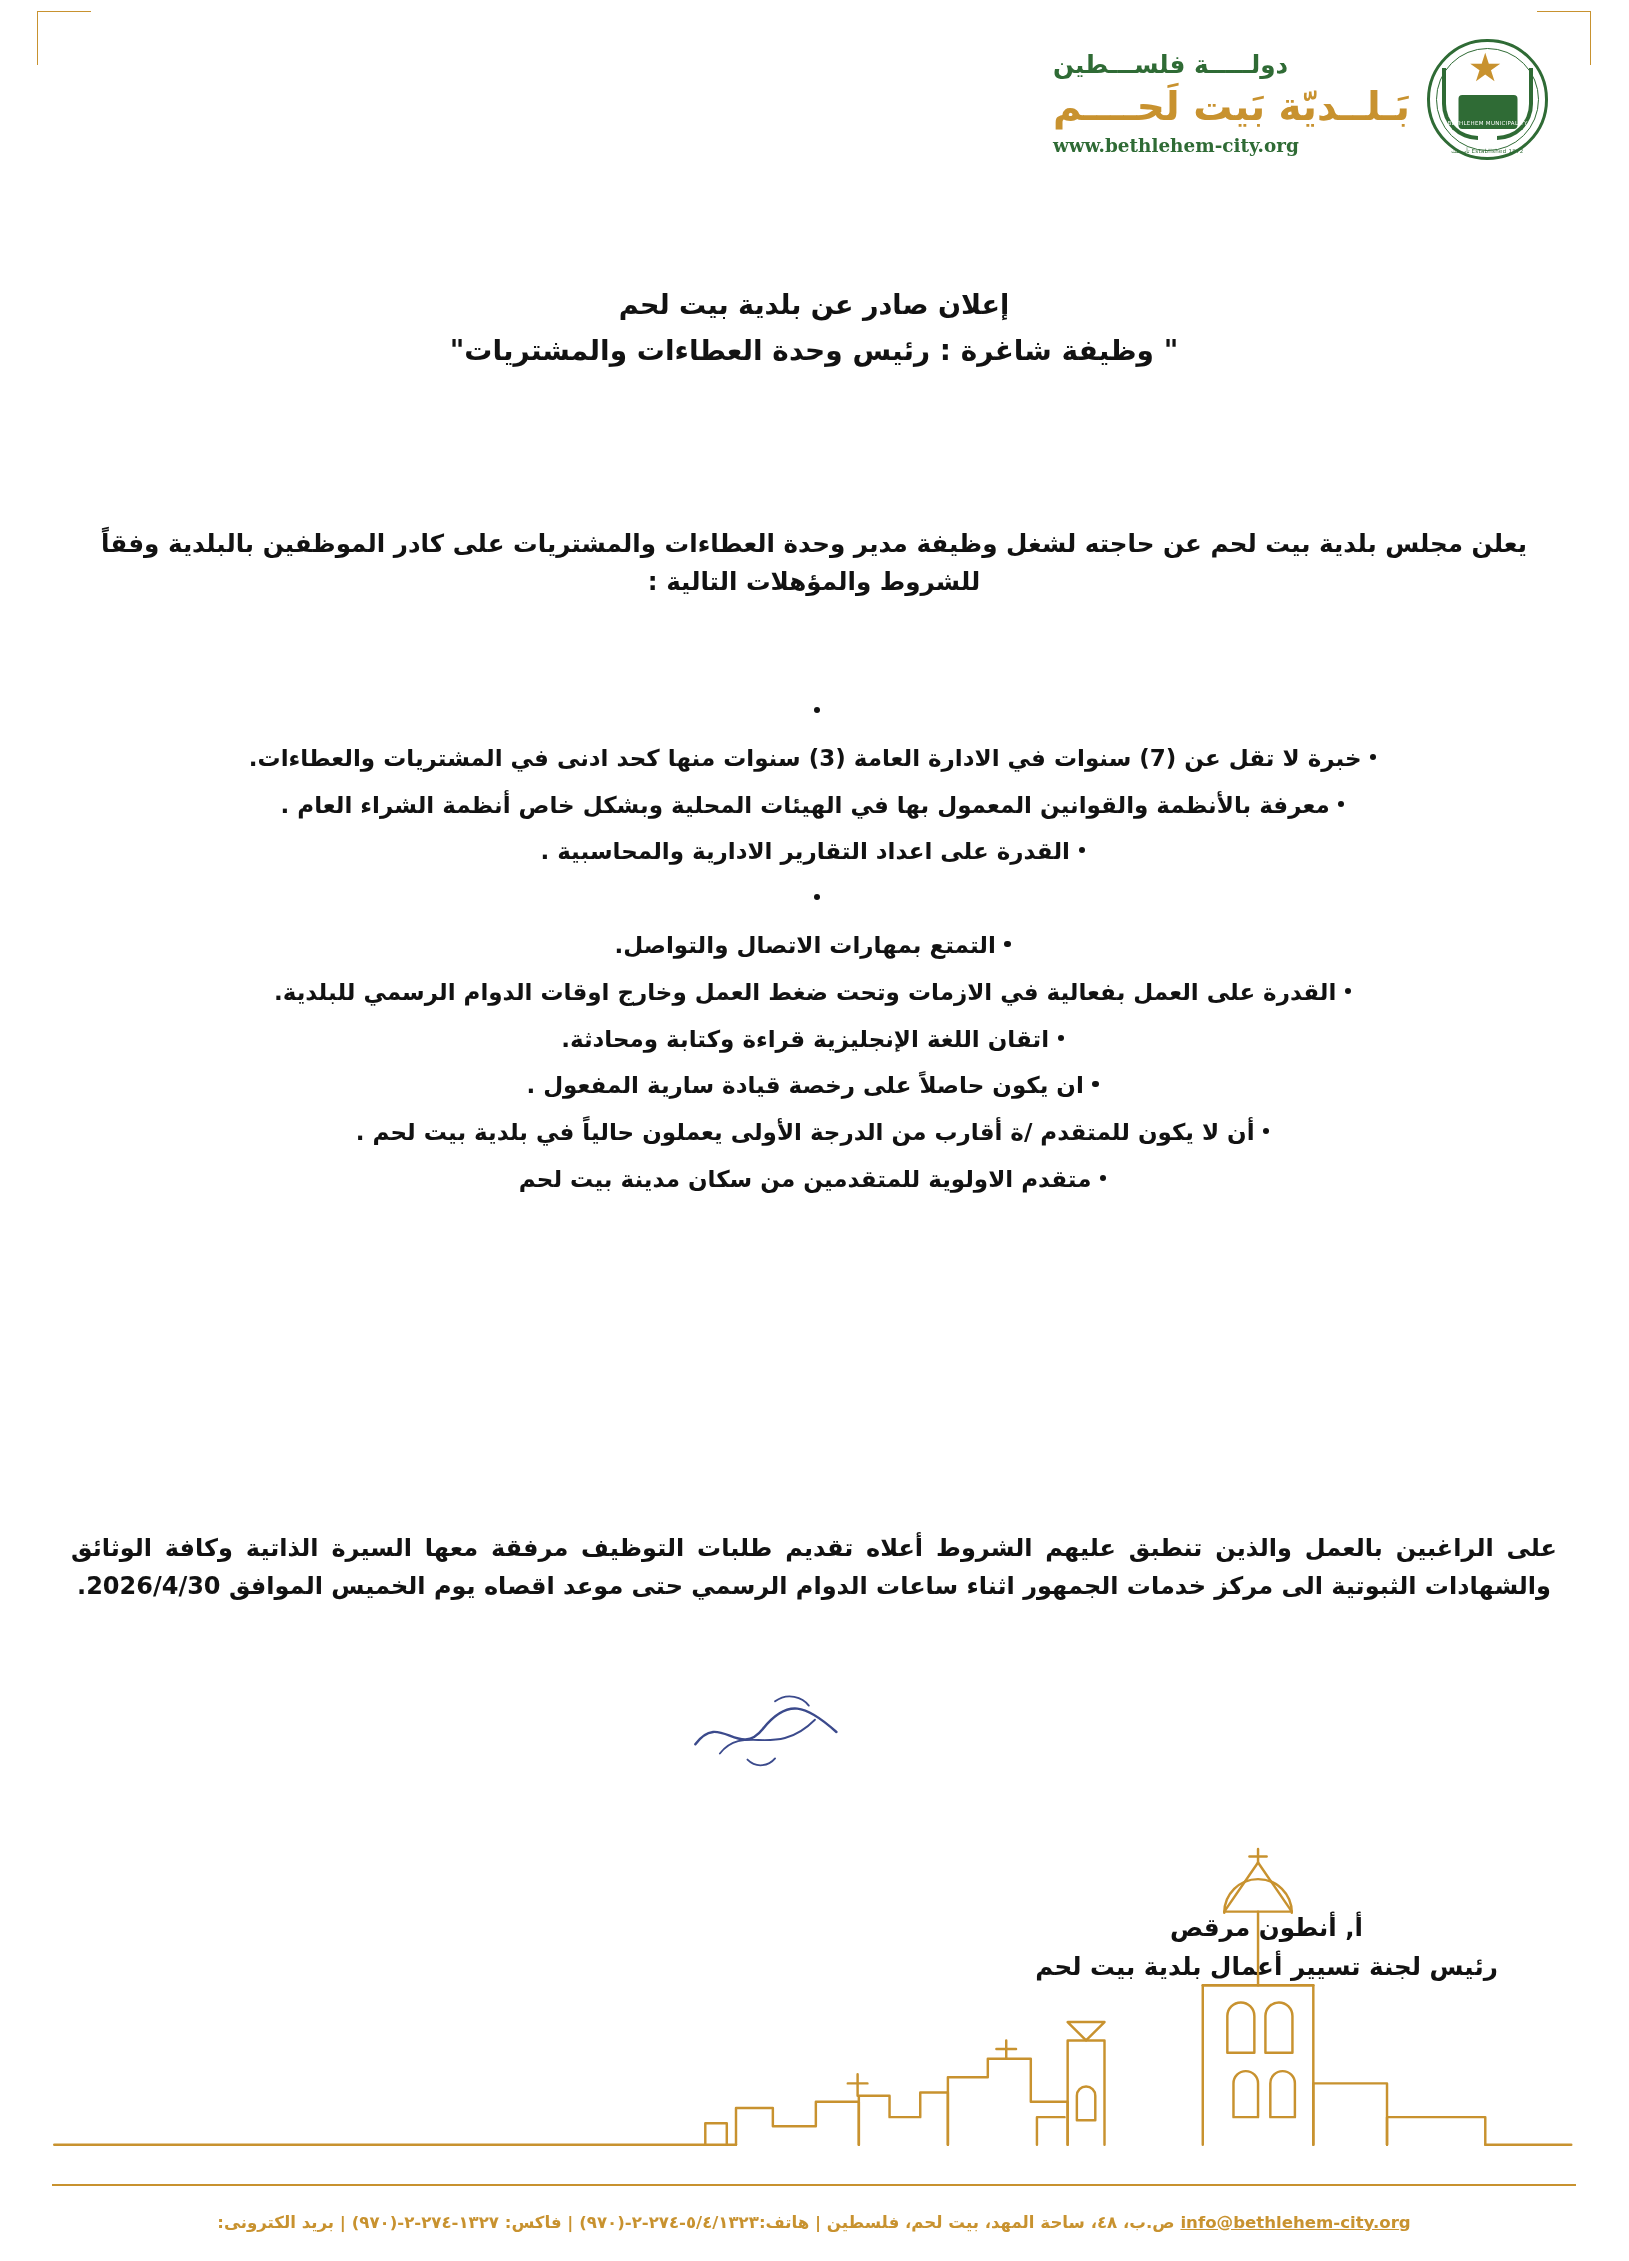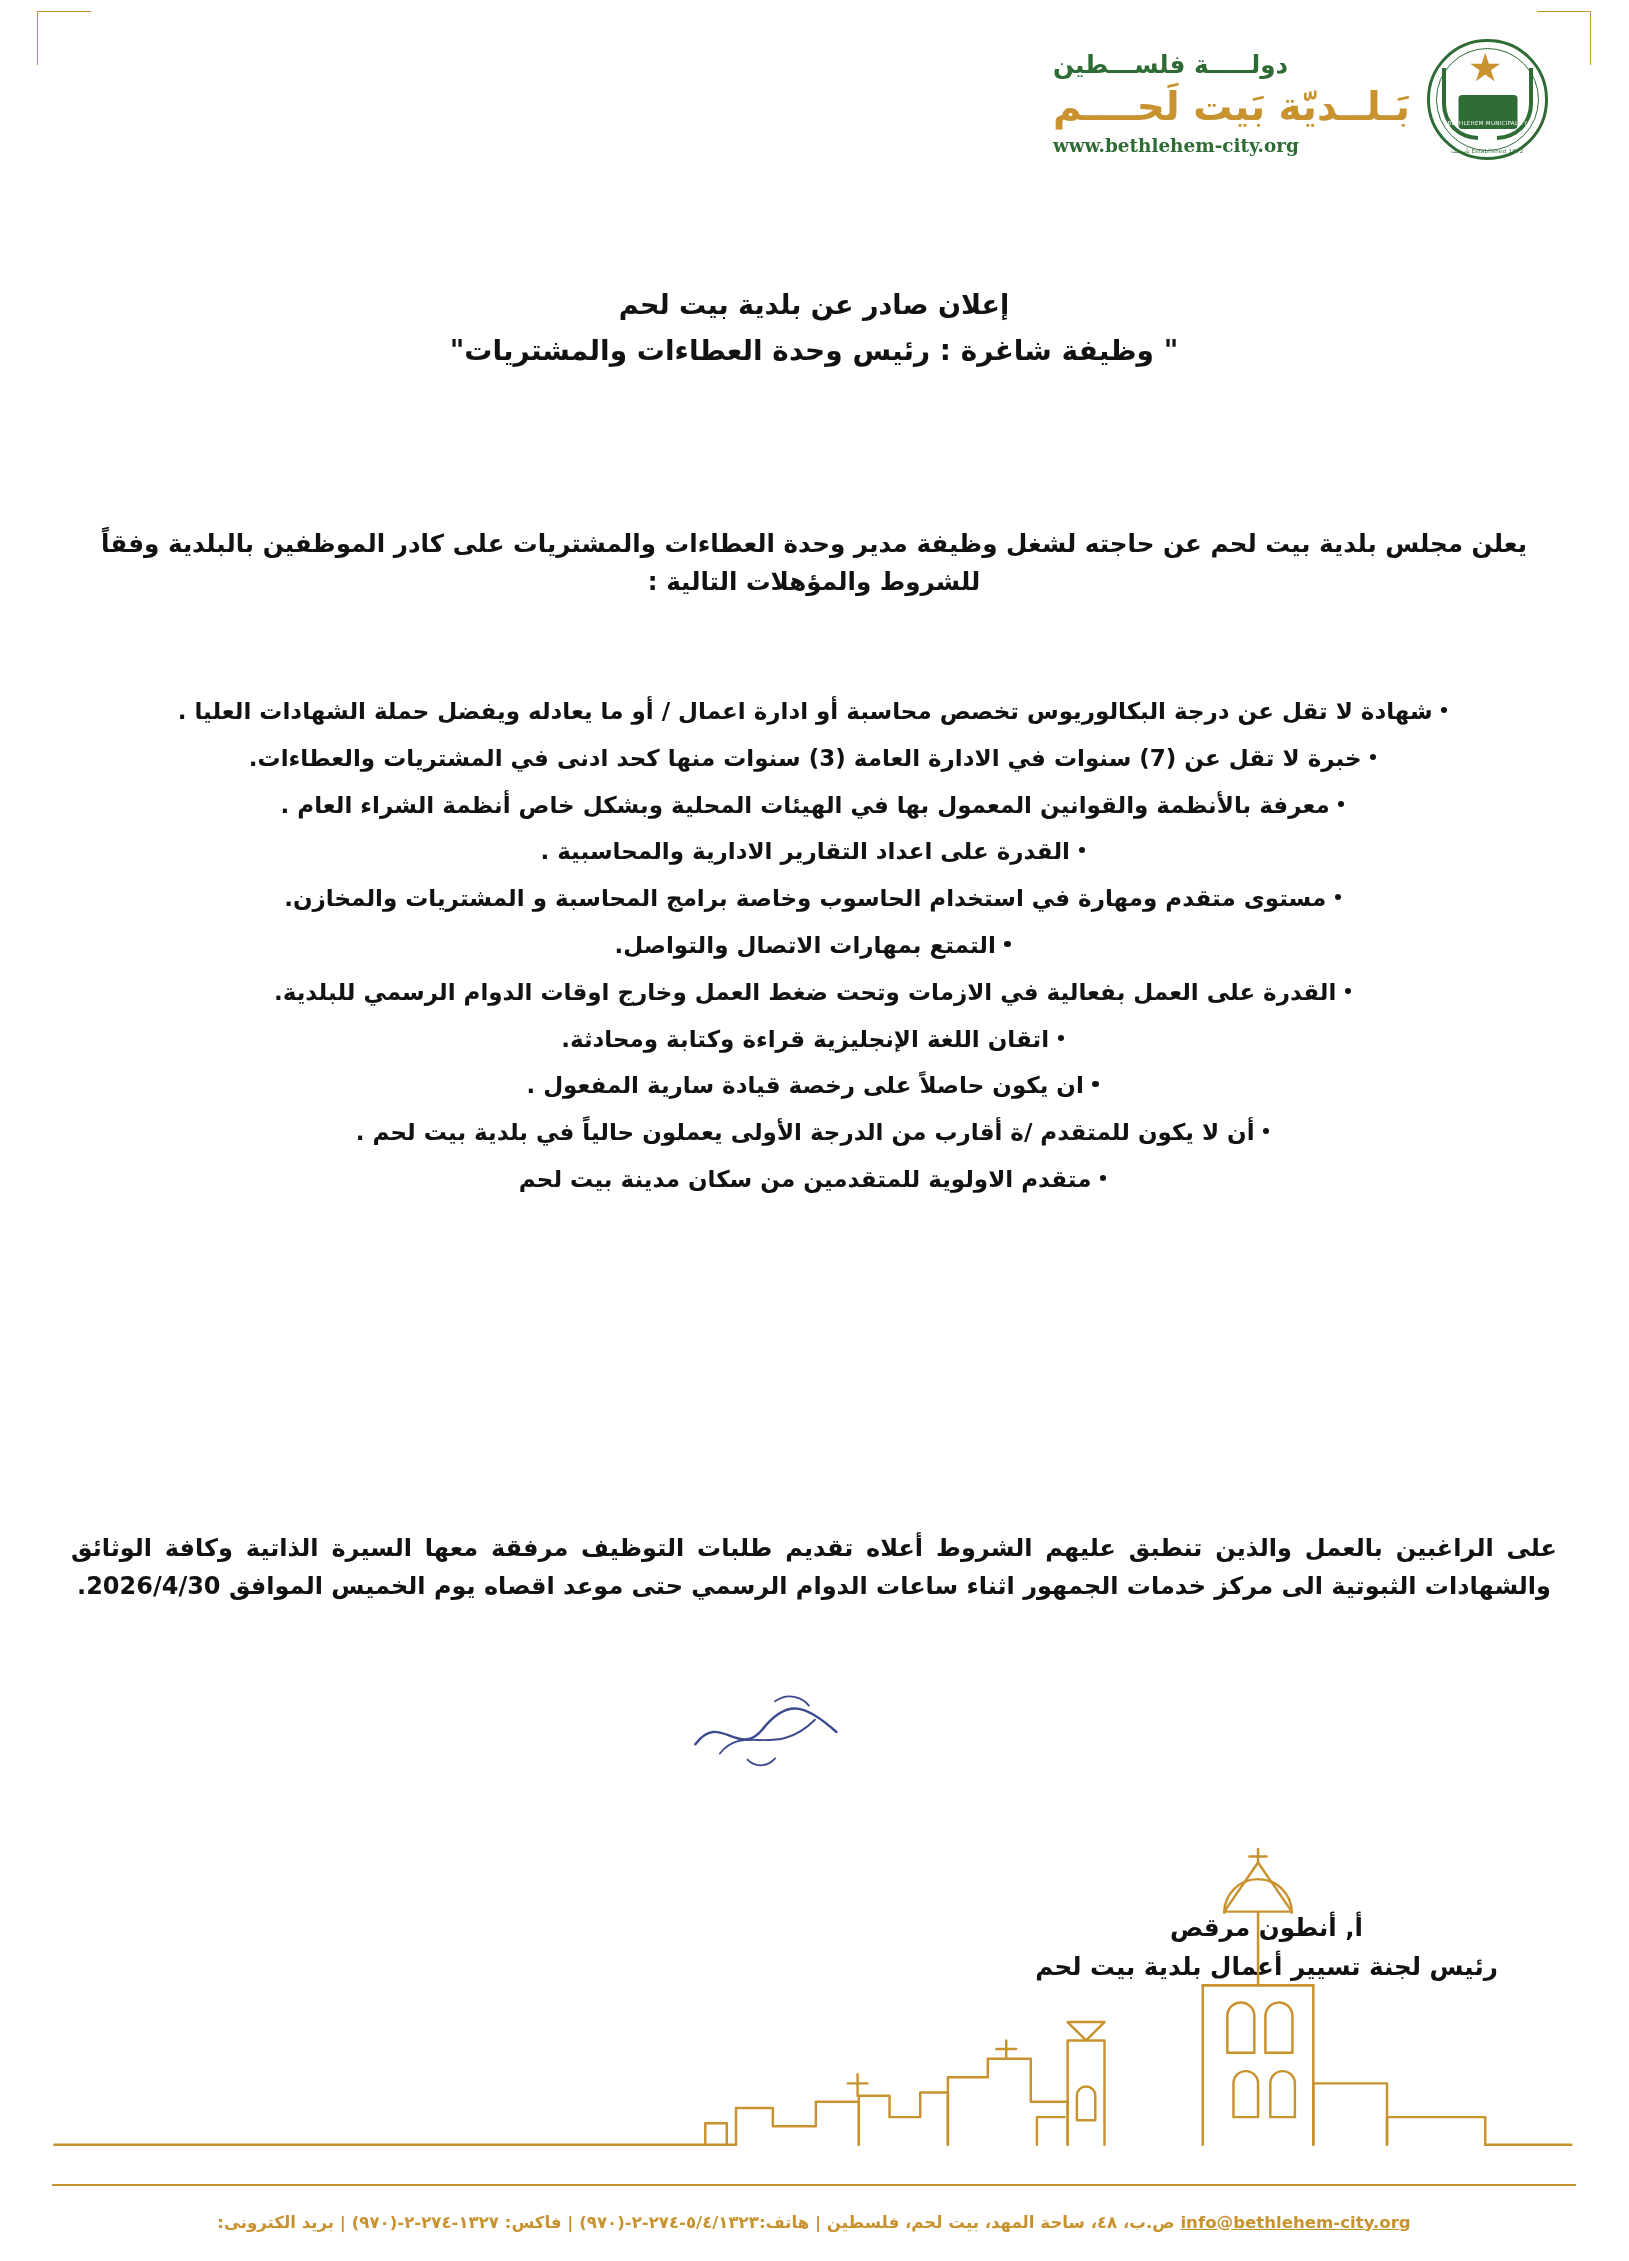--- a/index.html
+++ b/index.html
@@ -309,25 +309,25 @@
   </div>
 
   <div class="title-block">
     <div class="title-main">إعلان صادر عن بلدية بيت لحم</div>
     <div class="title-sub">" وظيفة شاغرة : رئيس وحدة العطاءات والمشتريات"</div>
   </div>
 
   <div class="intro">يعلن مجلس بلدية بيت لحم عن حاجته لشغل وظيفة مدير وحدة العطاءات والمشتريات على كادر الموظفين بالبلدية وفقاً للشروط والمؤهلات التالية :</div>
 
   <ul class="bullets">
-    <li class="two-line"><span class="dot"></span><span>شهادة لا تقل عن درجة البكالوريوس تخصص محاسبة أو ادارة اعمال / أو ما يعادله ويفضل حملة الشهادات العليا .</span></li>
+    <li class="two-line"><span class="dot"></span></li>
     <li><span class="dot"></span><span>خبرة لا تقل عن (7) سنوات في الادارة العامة (3) سنوات منها كحد ادنى في المشتريات والعطاءات.</span></li>
     <li><span class="dot"></span><span>معرفة بالأنظمة والقوانين المعمول بها في الهيئات المحلية وبشكل خاص أنظمة الشراء العام .</span></li>
     <li><span class="dot"></span><span>القدرة على اعداد التقارير الادارية والمحاسبية .</span></li>
-    <li><span class="dot"></span><span>مستوى متقدم ومهارة في استخدام الحاسوب وخاصة برامج المحاسبة و المشتريات والمخازن.</span></li>
+    <li><span class="dot"></span></li>
     <li><span class="dot"></span><span>التمتع بمهارات الاتصال والتواصل.</span></li>
     <li><span class="dot"></span><span>القدرة على العمل بفعالية في الازمات وتحت ضغط العمل وخارج اوقات الدوام الرسمي للبلدية.</span></li>
     <li><span class="dot"></span><span>اتقان اللغة الإنجليزية قراءة وكتابة ومحادثة.</span></li>
     <li><span class="dot"></span><span>ان يكون حاصلاً على رخصة قيادة سارية المفعول .</span></li>
     <li><span class="dot"></span><span>أن لا يكون للمتقدم /ة أقارب من الدرجة الأولى يعملون حالياً في بلدية بيت لحم .</span></li>
     <li><span class="dot"></span><span>متقدم الاولوية للمتقدمين من سكان مدينة بيت لحم</span></li>
   </ul>
 
   <div class="closing">على الراغبين بالعمل والذين تنطبق عليهم الشروط أعلاه تقديم طلبات التوظيف مرفقة معها السيرة الذاتية وكافة الوثائق والشهادات الثبوتية الى مركز خدمات الجمهور اثناء ساعات الدوام الرسمي حتى موعد اقصاه يوم الخميس الموافق 2026/4/30.</div>
 

